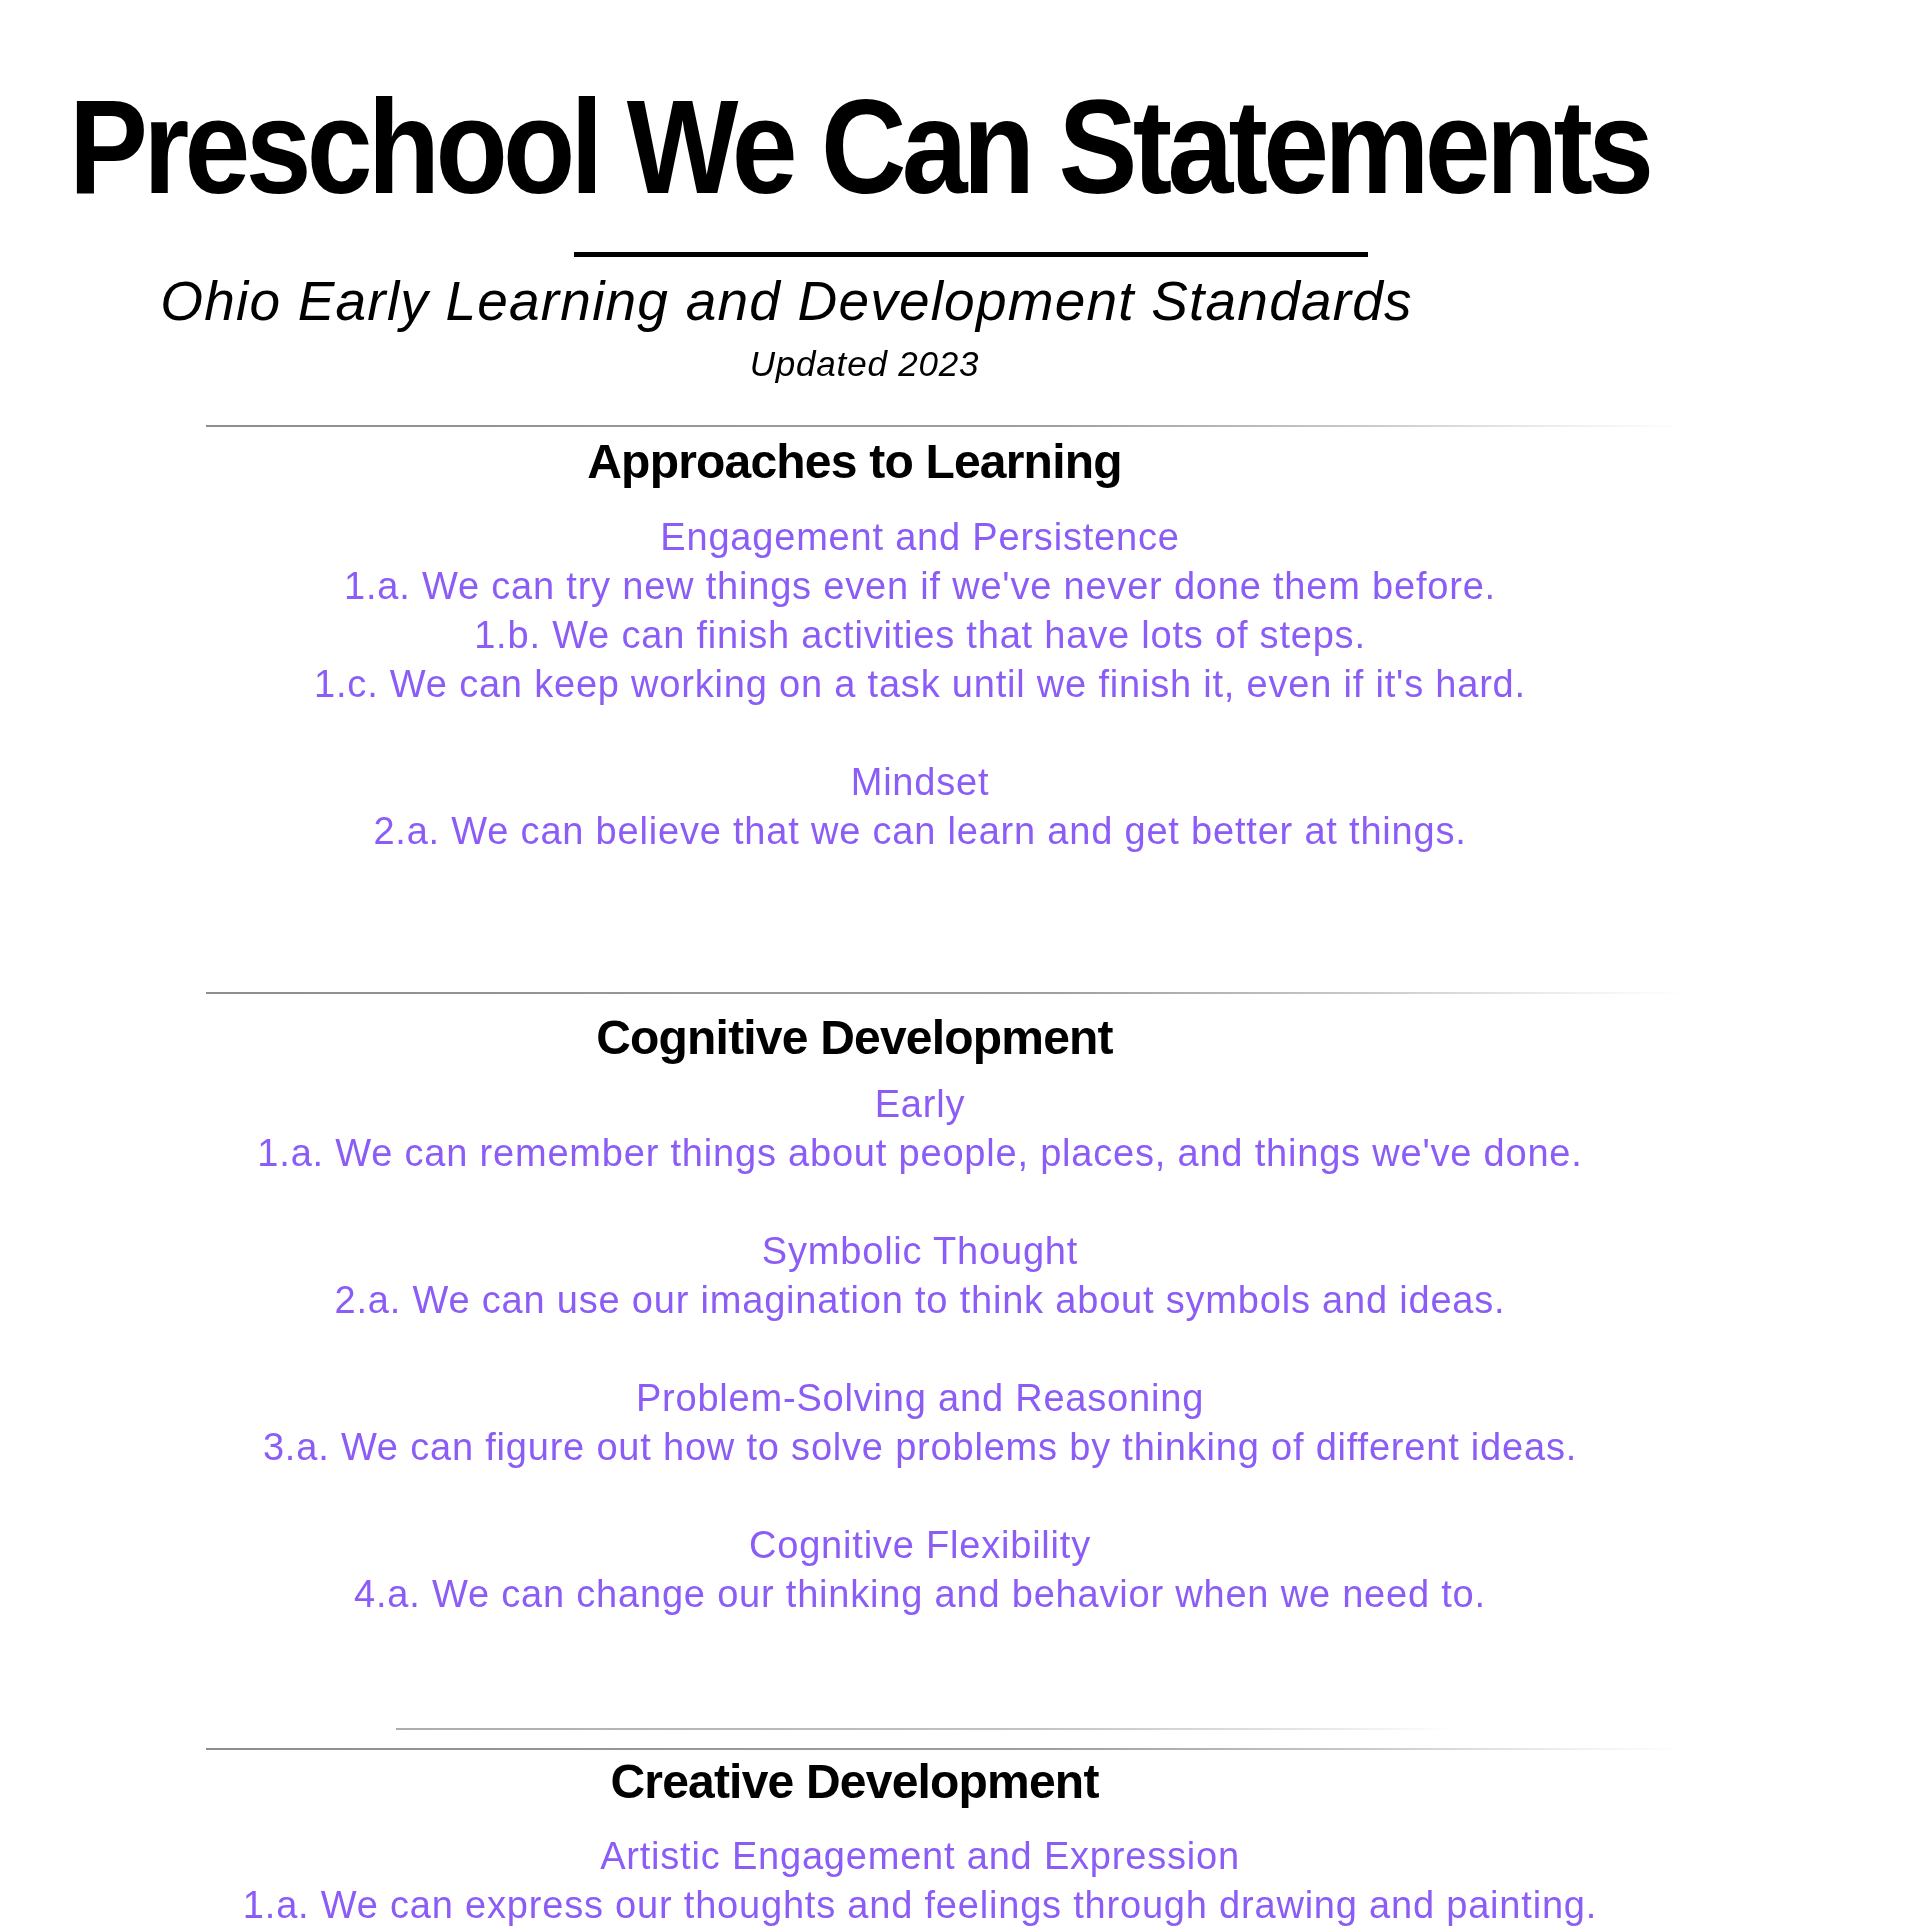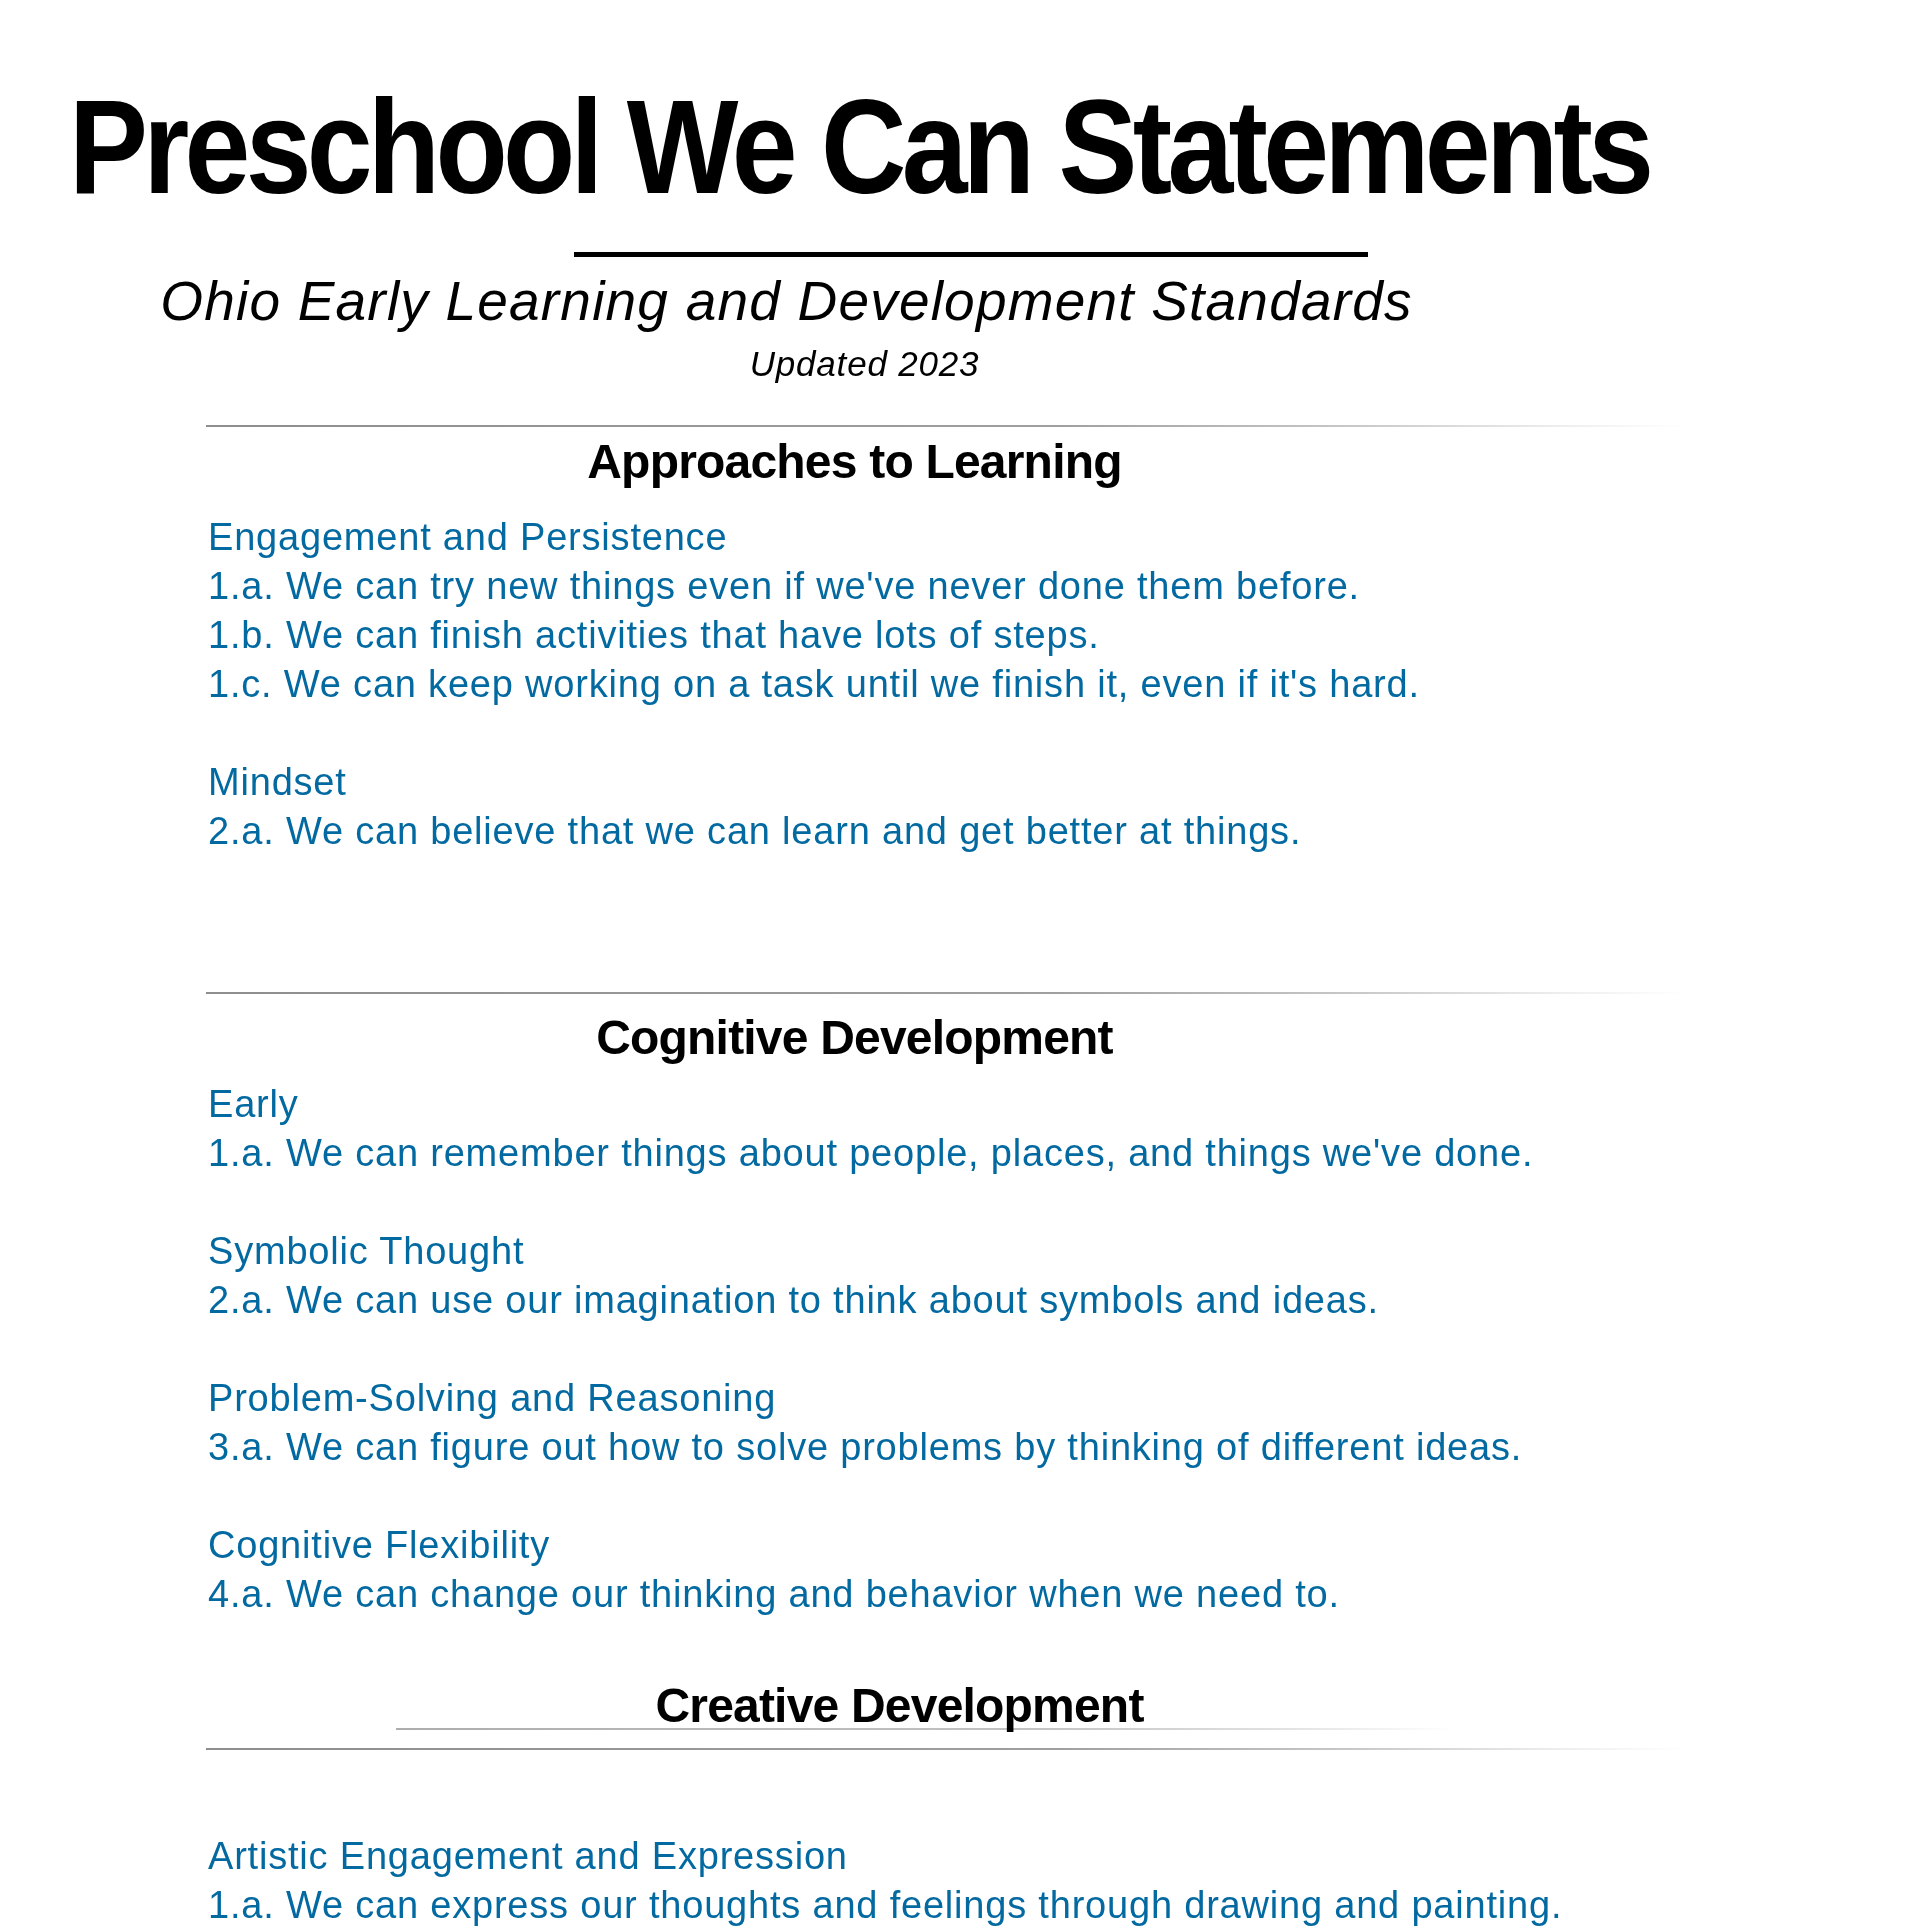--- a/index.html
+++ b/index.html
@@ -87,39 +87,40 @@
     width: 100%;
     text-align: center;
     font-size: 48px;
     font-weight: 700;
     letter-spacing: -0.8px;
     line-height: 1.15;
     white-space: nowrap;
   }
   .h-approaches { top: 434px; }
   .h-cognitive  { top: 1010px; }
-  .h-creative   { top: 1678px; padding-left: 45px; }
+  .h-creative   { top: 1754px; }
 
   
   .body-block {
     position: absolute;
     left: 208px;
     right: 77px;
   }
   .b-approaches { top: 513px; }
   .b-cognitive  { top: 1080px; }
   .b-creative   { top: 1832px; }
   .group { margin: 0 0 49px 0; }
   .line {
     font-size: 38px;
     font-weight: 400;
     letter-spacing: 0.8px;
     line-height: 49px;
     white-space: nowrap;
-    color: #0369a1;
+    color: #8b5cf6;
+    text-align: center;
   }
 </style>
 </head>
 <body>
 
 <div class="page">
 
   <div class="title">Preschool We Can Statements</div>
   <div class="title-underline"></div>
   <div class="subtitle">Ohio Early Learning and Development Standards</div>

